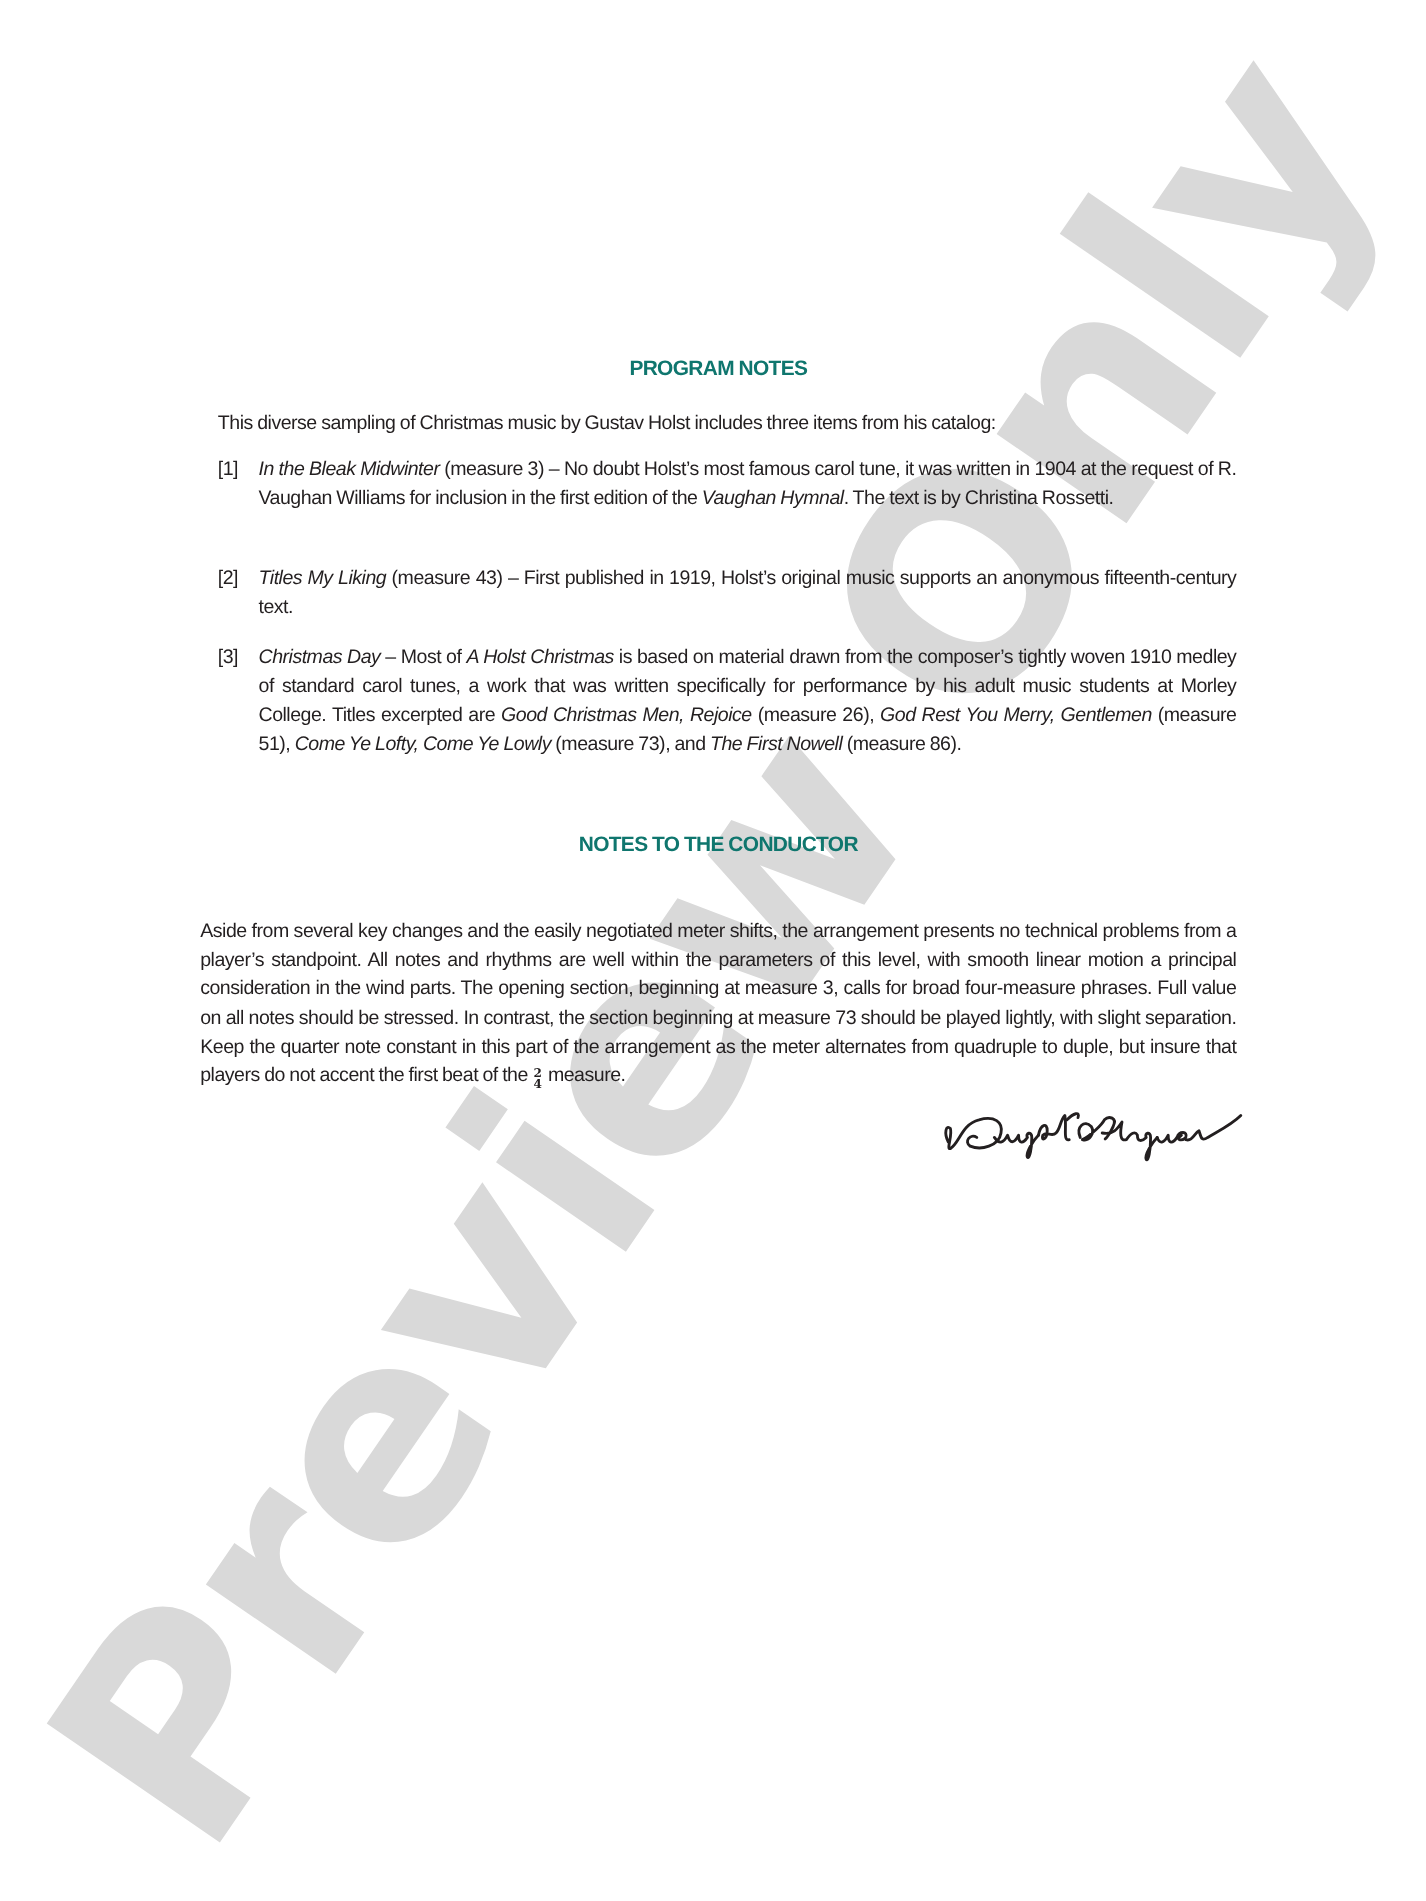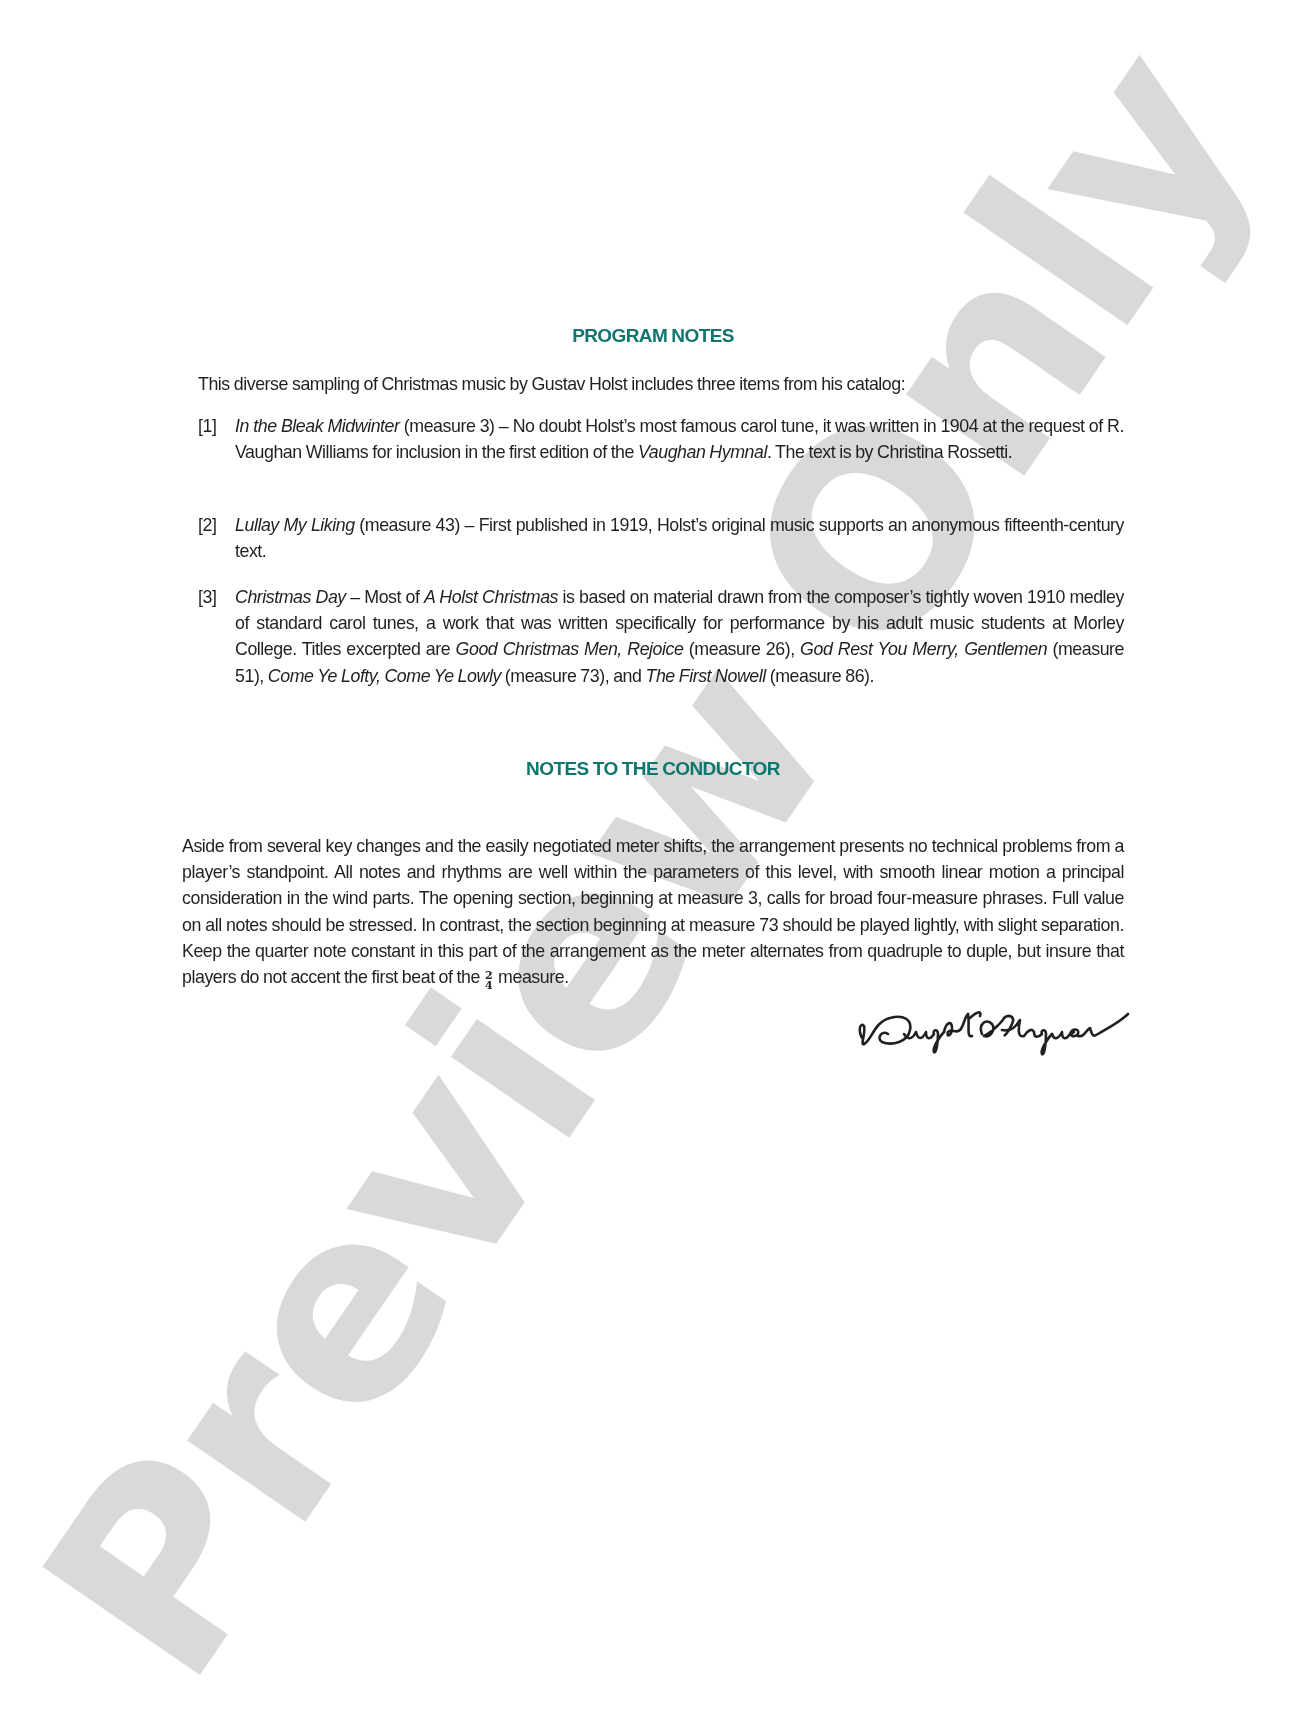--- a/index.html
+++ b/index.html
@@ -71,21 +71,21 @@
 
   <div class="intro">This diverse sampling of Christmas music by Gustav Holst includes three items from his catalog:</div>
 
   <div class="item" style="top:413px;">
     <span class="item-num">[1]</span>
     <span class="item-text"><em>In the Bleak Midwinter</em><span> (measure 3) – No doubt Holst’s most famous carol tune, it was written in 1904 at the request of R. Vaughan Williams for inclusion in the first edition of the </span><em>Vaughan Hymnal</em><span>. The text is by Christina Rossetti.</span></span>
   </div>
 
   <div class="item" style="top:512px;">
     <span class="item-num">[2]</span>
-    <span class="item-text"><em>Lullay My Liking</em><span> (measure 43) – First published in 1919, Holst’s original music supports an anonymous fifteenth-century text.</span></span>
+    <span class="item-text"><em>Titles My Liking</em><span> (measure 43) – First published in 1919, Holst’s original music supports an anonymous fifteenth-century text.</span></span>
   </div>
 
   <div class="item" style="top:584px;">
     <span class="item-num">[3]</span>
     <span class="item-text"><em>Christmas Day</em><span> – Most of </span><em>A Holst Christmas</em><span> is based on material drawn from the composer’s tightly woven 1910 medley of standard carol tunes, a work that was written specifically for performance by his adult music students at Morley College. Titles excerpted are </span><em>Good Christmas Men, Rejoice</em><span> (measure 26), </span><em>God Rest You Merry, Gentlemen</em><span> (measure 51), </span><em>Come Ye Lofty, Come Ye Lowly</em><span> (measure 73), and </span><em>The First Nowell</em><span> (measure 86).</span></span>
   </div>
 
   <div class="heading" style="top:756px;">NOTES TO THE CONDUCTOR</div>
 
   <div class="para"><span>Aside from several key changes and the easily negotiated meter shifts, the arrangement presents no technical problems from a player’s standpoint. All notes and rhythms are well within the parameters of this level, with smooth linear motion a principal consideration in the wind parts. The opening section, beginning at measure 3, calls for broad four-measure phrases. Full value on all notes should be stressed. In contrast, the section beginning at measure 73 should be played lightly, with slight separation. Keep the quarter note constant in this part of the arrangement as the meter alternates from quadruple to duple, but insure that players do not accent the first beat of the</span> <span class="frac"><span>2</span><span>4</span></span><span> measure.</span></div>

